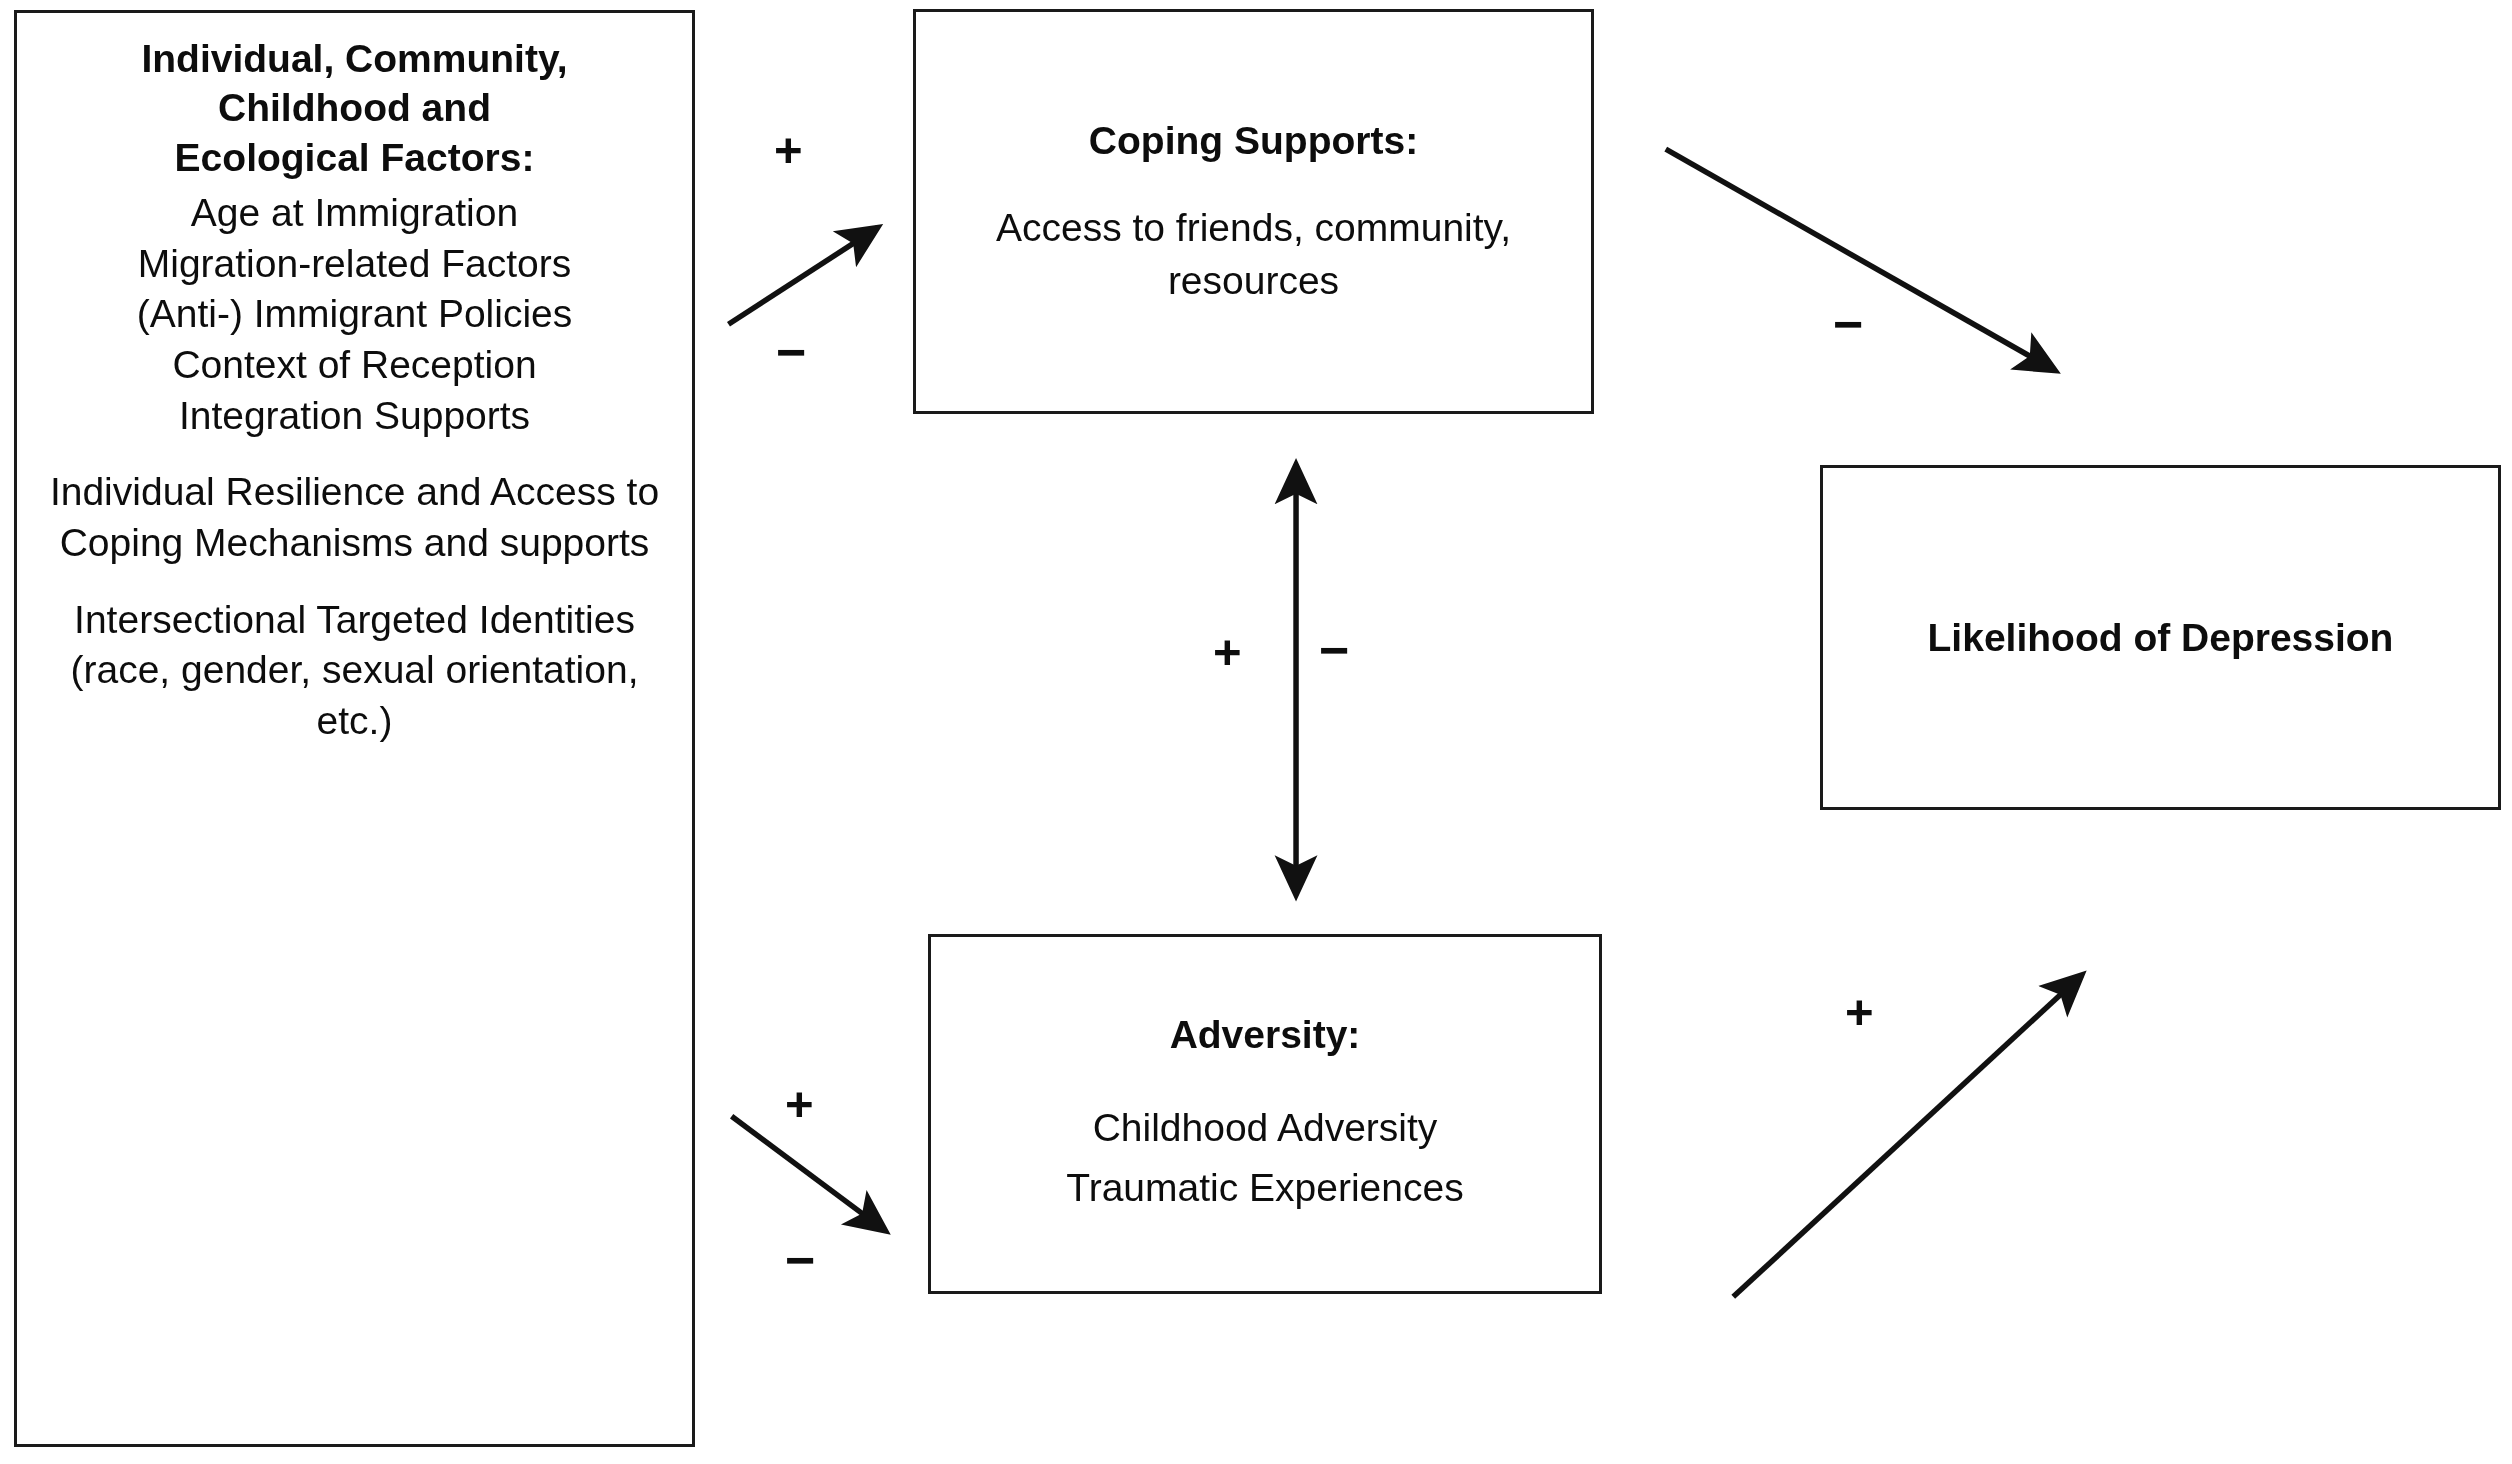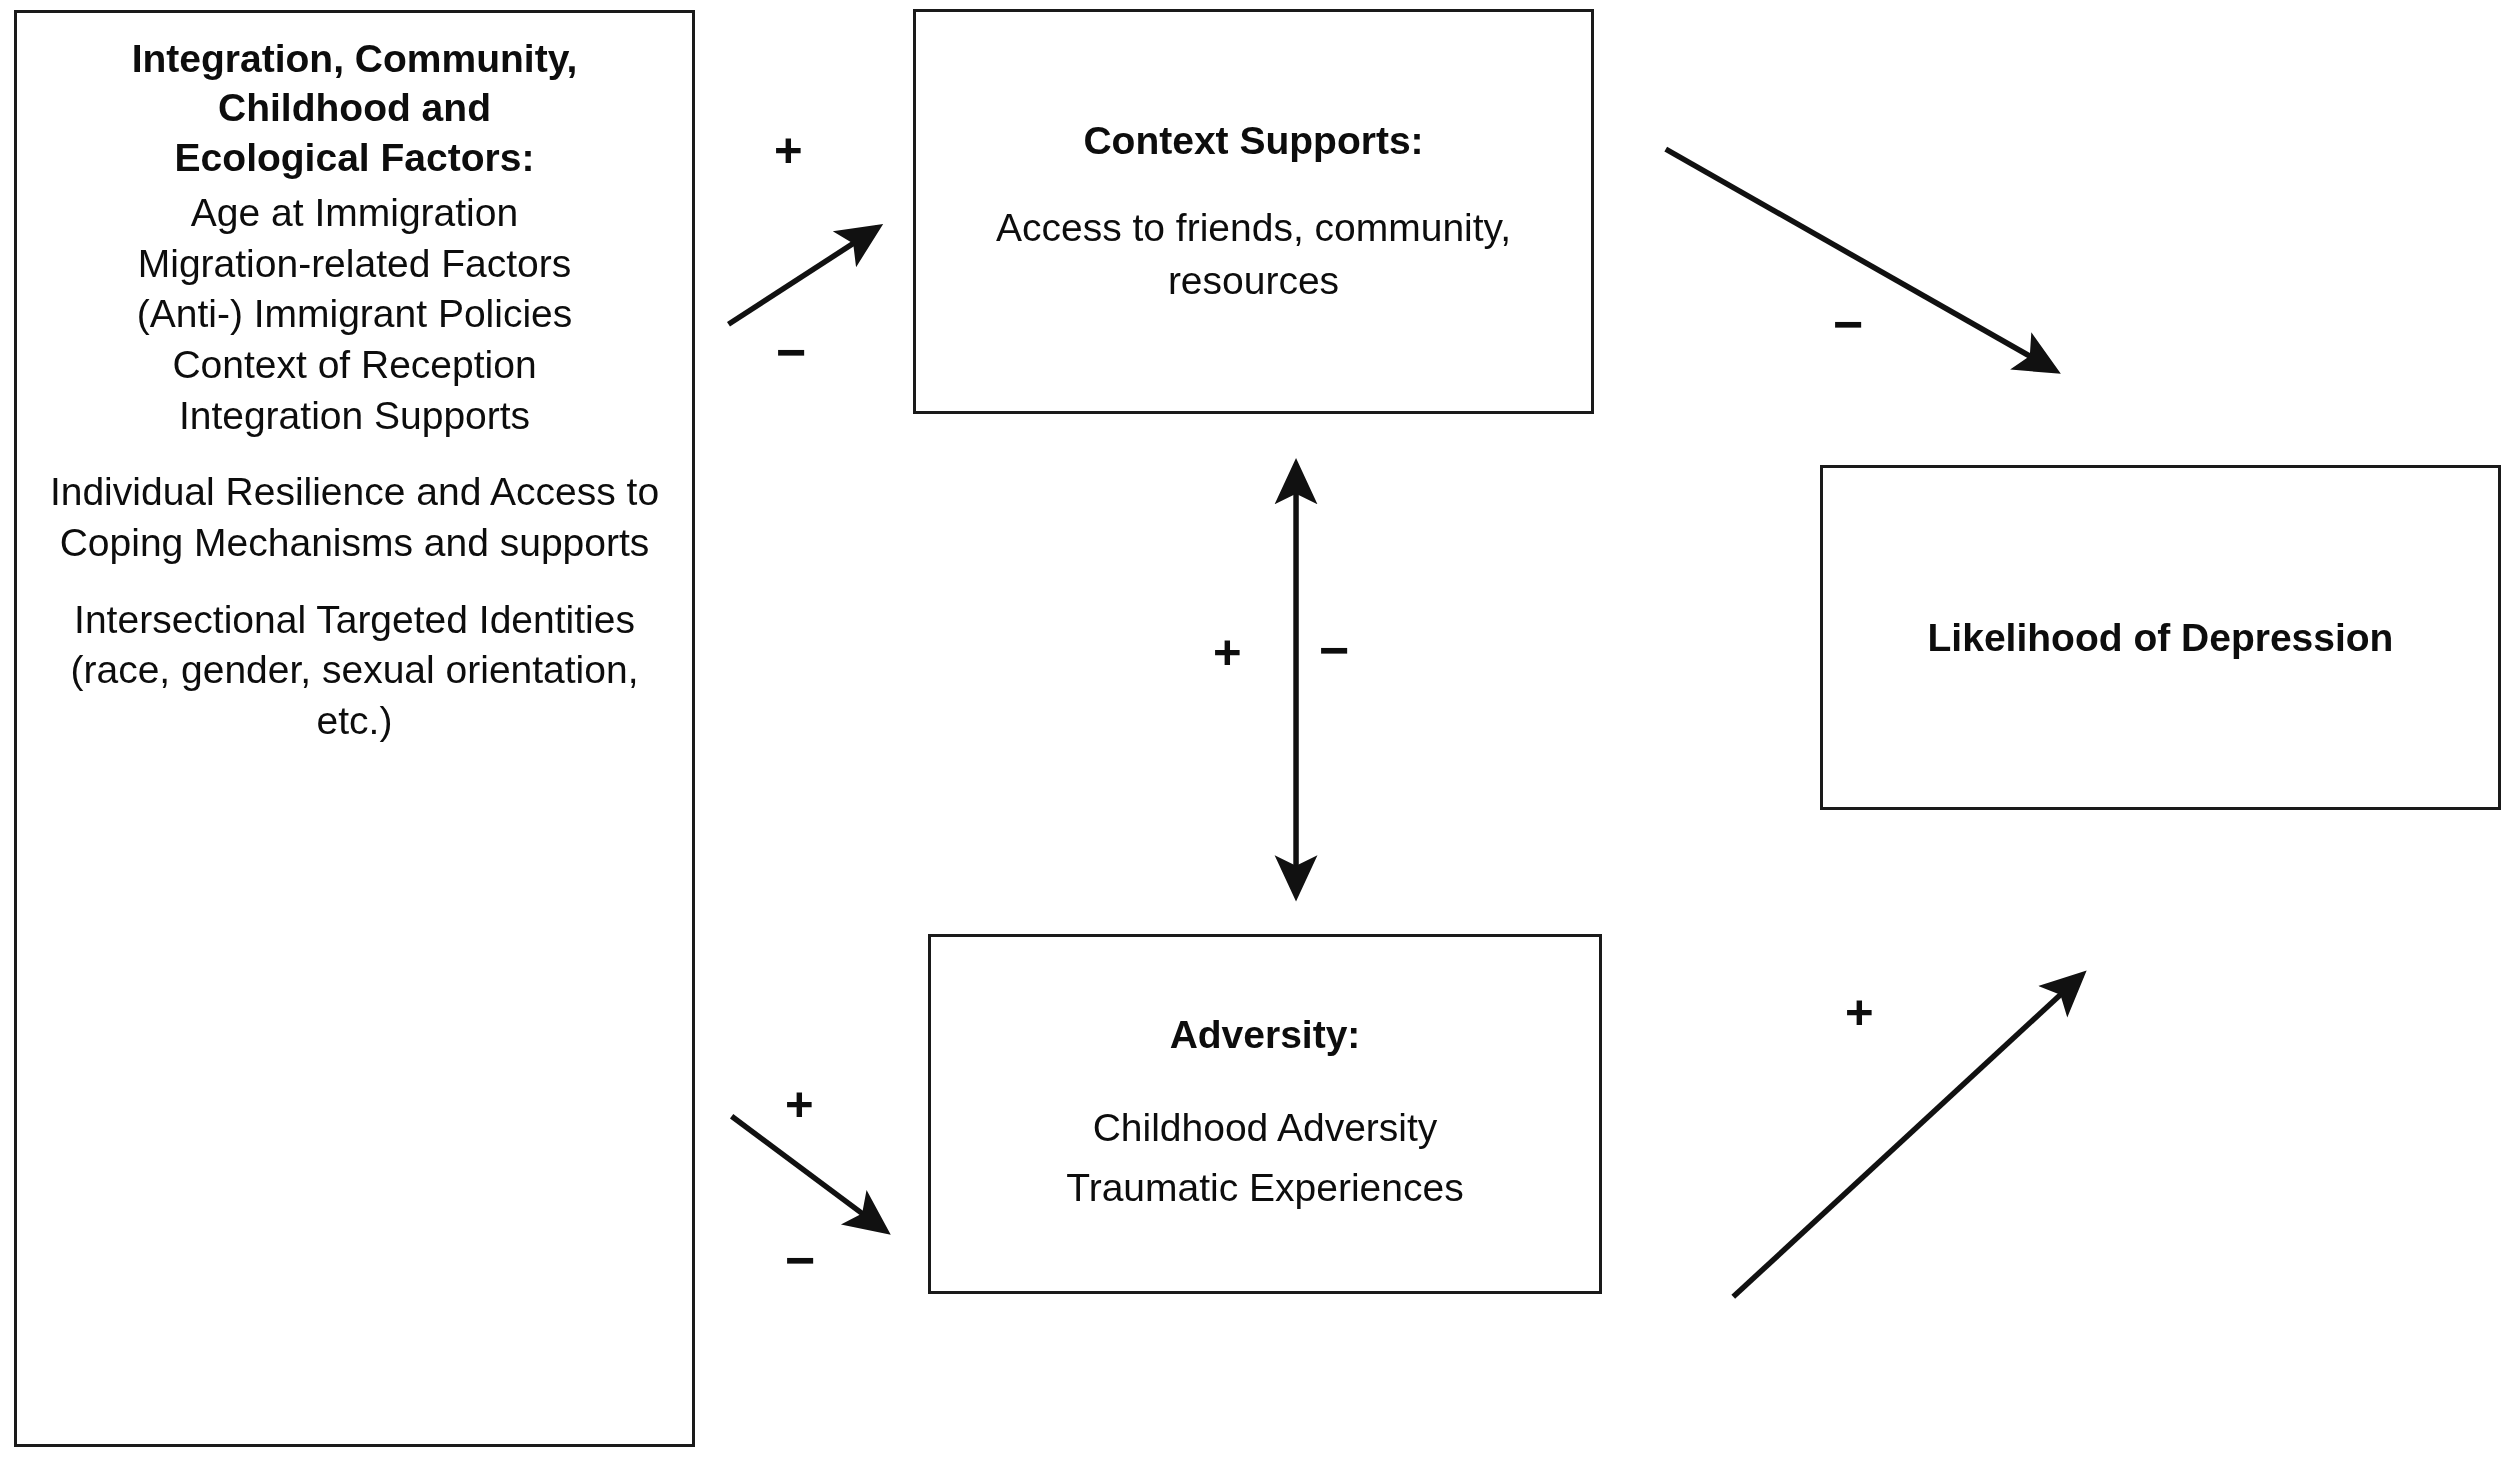--- a/index.html
+++ b/index.html
@@ -146,35 +146,35 @@
 
     <line x1="2122" y1="190" x2="2618" y2="472" stroke="#111111" stroke-width="7" marker-end="url(#ah)"></line>
 
     <line x1="2208" y1="1652" x2="2652" y2="1242" stroke="#111111" stroke-width="7" marker-end="url(#ah)"></line>
 
     <line x1="1651" y1="1140" x2="1651" y2="592" stroke="#111111" stroke-width="7" marker-end="url(#ah)" marker-start="url(#ah-start)"></line>
   </svg>
 
   <div class="node" id="factors-box">
     <div class="ttl">
-      <div>Integration, Community,</div>
+      <div>Individual, Community,</div>
       <div>Childhood and</div>
       <div>Ecological Factors:</div>
     </div>
     <div class="item">Age at Immigration</div>
     <div class="item">Migration-related Factors</div>
     <div class="item">(Anti-) Immigrant Policies</div>
     <div class="item">Context of Reception</div>
     <div class="item">Integration Supports</div>
     <div class="item tight">Individual Resilience and Access to Coping Mechanisms and supports</div>
     <div class="item tight">Intersectional Targeted Identities (race, gender, sexual orientation, etc.)</div>
   </div>
 
   <div class="node" id="social-box">
-    <div class="ttl">Context Supports:</div>
+    <div class="ttl">Coping Supports:</div>
     <div class="body ln">Access to friends, community, resources</div>
   </div>
 
   <div class="node" id="adversity-box">
     <div class="ttl">Adversity:</div>
     <div class="body ln">
       <div>Childhood Adversity</div>
       <div>Traumatic Experiences</div>
     </div>
   </div>

